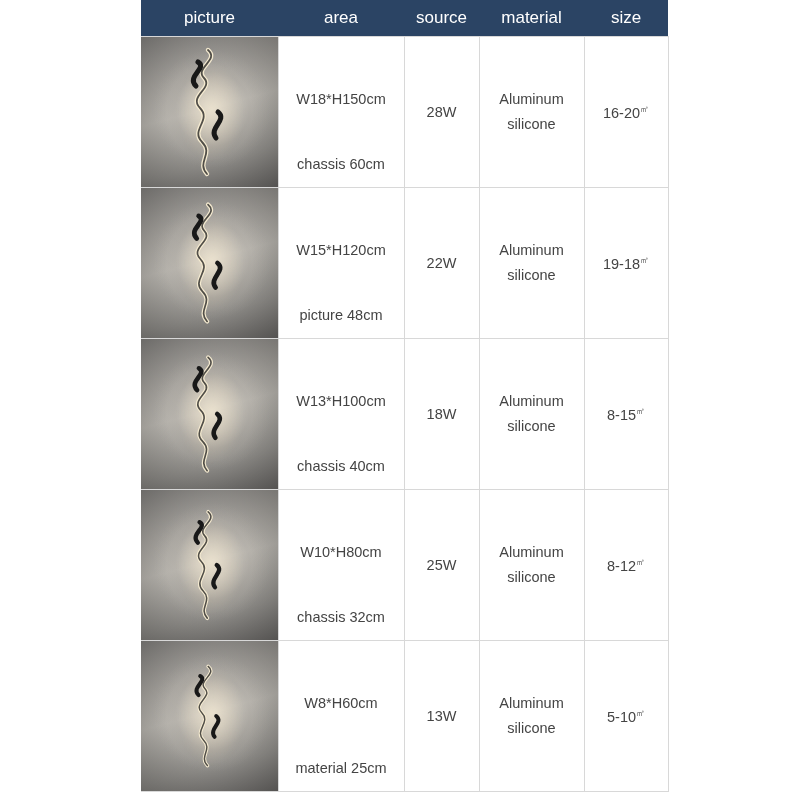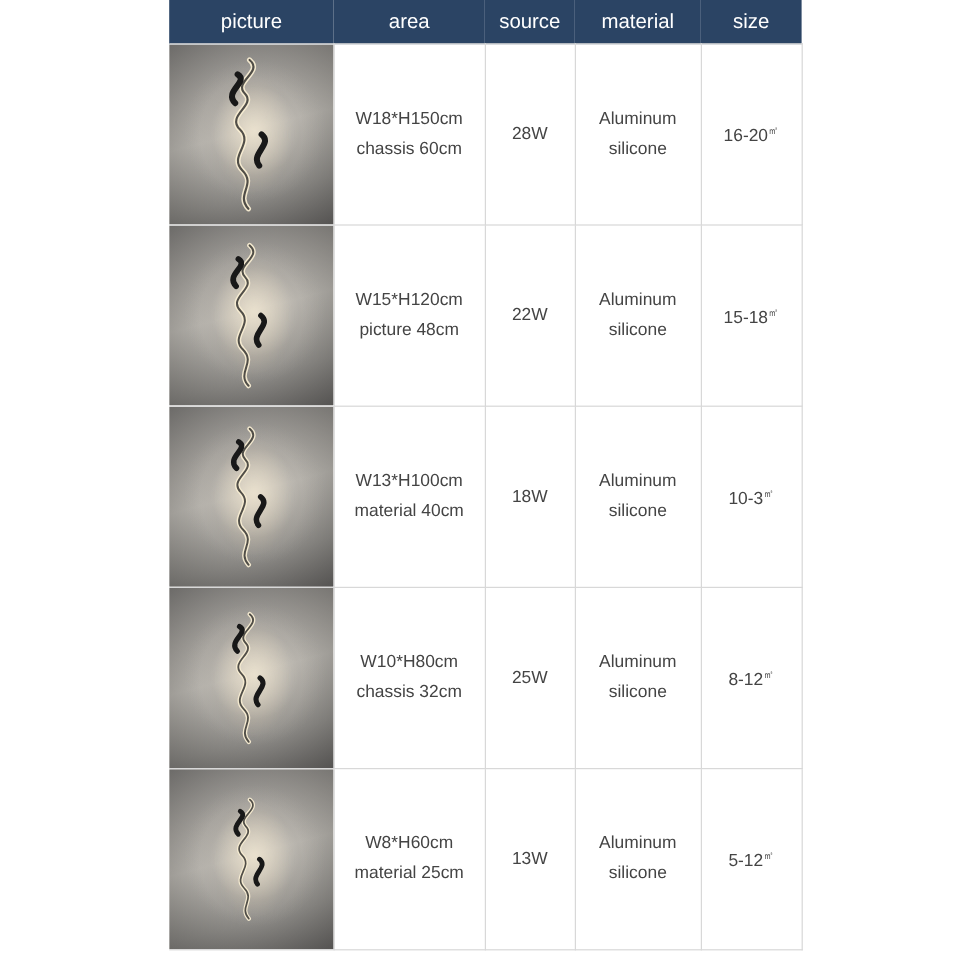--- a/index.html
+++ b/index.html
@@ -98,21 +98,21 @@
   .lamp {
     position: absolute;
     left: 50%;
     top: 50%;
     transform: translate(-50%, -50%);
     z-index: 2;
   }
 
   .sub { vertical-align: super; font-size: 9px; }
 
-  .size-line { line-height: 1.75; white-space: nowrap; }
+  .size-line { line-height: 1.75; white-space: nowrap; margin-top: 40px; }
   .mat-line  { line-height: 1.75; }
 </style>
 </head>
 <body>
 
 <div class="page">
 
   <table class="spec-table">
     <colgroup>
       <col class="col-picture">
@@ -171,46 +171,46 @@
         <td>
           <div class="size-line">W15*H120cm</div>
           <div class="size-line">picture 48cm</div>
         </td>
         <td>22W</td>
         <td>
           <div class="mat-line">Aluminum</div>
           <div class="mat-line">silicone</div>
         </td>
         <td>
-          <span>15-18</span><span class="sub">㎡</span>
+          <span>19-18</span><span class="sub">㎡</span>
         </td>
       </tr>
 
       <tr>
         <td class="pic-cell">
           <div class="photo">
             <svg class="lamp" width="64" height="122" viewBox="0 0 70 132">
               <path d="M34 4 C46 14, 20 22, 30 32 C40 42, 14 50, 26 62 C38 74, 16 84, 28 96 C40 108, 22 116, 33 128" fill="none" stroke="#f7ecd2" stroke-width="4.4" stroke-linecap="round" opacity="0.95"></path>
               <path d="M34 4 C46 14, 20 22, 30 32 C40 42, 14 50, 26 62 C38 74, 16 84, 28 96 C40 108, 22 116, 33 128" fill="none" stroke="#1a1a1a" stroke-width="1.8" stroke-linecap="round" opacity="0.75"></path>
               <path d="M24 16 C34 22, 12 30, 22 40" fill="none" stroke="#181818" stroke-width="5" stroke-linecap="round"></path>
               <path d="M44 66 C54 74, 34 82, 42 92" fill="none" stroke="#181818" stroke-width="5" stroke-linecap="round"></path>
             </svg>
           </div>
         </td>
         <td>
           <div class="size-line">W13*H100cm</div>
-          <div class="size-line">material 40cm</div>
+          <div class="size-line">chassis 40cm</div>
         </td>
         <td>18W</td>
         <td>
           <div class="mat-line">Aluminum</div>
           <div class="mat-line">silicone</div>
         </td>
         <td>
-          <span>10-3</span><span class="sub">㎡</span>
+          <span>8-15</span><span class="sub">㎡</span>
         </td>
       </tr>
 
       <tr>
         <td class="pic-cell">
           <div class="photo">
             <svg class="lamp" width="60" height="116" viewBox="0 0 70 132">
               <path d="M34 4 C46 14, 20 22, 30 32 C40 42, 14 50, 26 62 C38 74, 16 84, 28 96 C40 108, 22 116, 33 128" fill="none" stroke="#f7ecd2" stroke-width="4.4" stroke-linecap="round" opacity="0.95"></path>
               <path d="M34 4 C46 14, 20 22, 30 32 C40 42, 14 50, 26 62 C38 74, 16 84, 28 96 C40 108, 22 116, 33 128" fill="none" stroke="#1a1a1a" stroke-width="1.8" stroke-linecap="round" opacity="0.75"></path>
               <path d="M24 16 C34 22, 12 30, 22 40" fill="none" stroke="#181818" stroke-width="5" stroke-linecap="round"></path>
@@ -246,20 +246,20 @@
         <td>
           <div class="size-line">W8*H60cm</div>
           <div class="size-line">material 25cm</div>
         </td>
         <td>13W</td>
         <td>
           <div class="mat-line">Aluminum</div>
           <div class="mat-line">silicone</div>
         </td>
         <td>
-          <span>5-12</span><span class="sub">㎡</span>
+          <span>5-10</span><span class="sub">㎡</span>
         </td>
       </tr>
 
     </tbody>
   </table>
 
 </div>
 
 </body></html>

